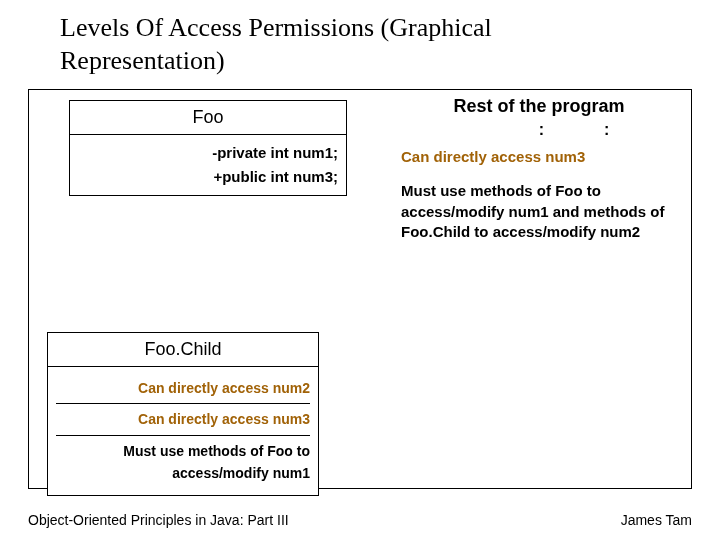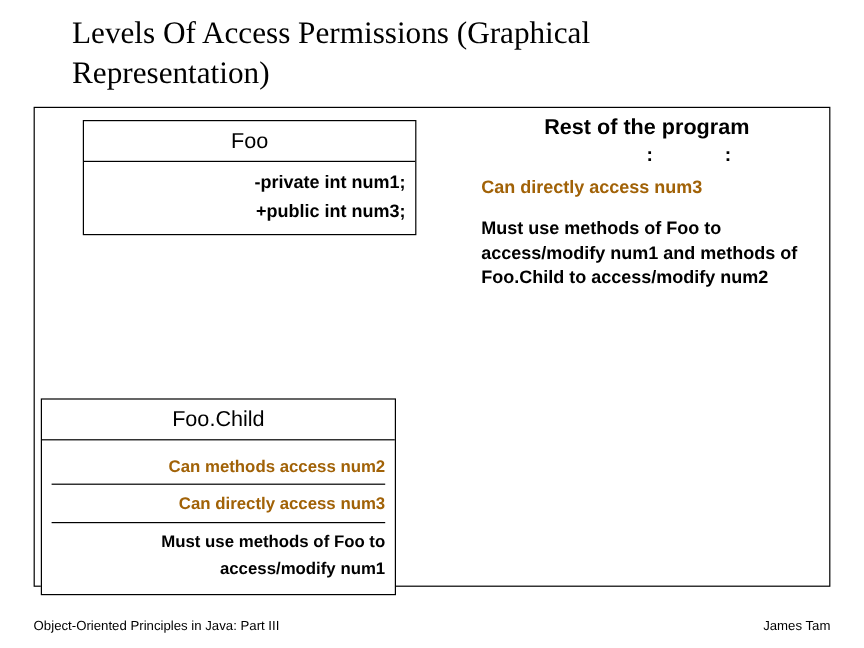--- a/index.html
+++ b/index.html
@@ -41,23 +41,23 @@
     font-weight: bold;
     line-height: 1.6;
     text-align: right;
   }
   .foo-box {
     left: 40px;
     top: 10px;
     width: 278px;
   }
   .child-box {
-    left: 5px;
+    left: 18px;
     top: 242px;
-    width: 296px;
+    width: 272px;
   }
   .child-box .uml-body div {
     border-bottom: 1px solid #000;
     padding: 4px 0;
     font-size: 14px;
   }
   .child-box .uml-body div:last-child {
     border-bottom: none;
   }
   .blue { color: #a16207; }
@@ -85,21 +85,21 @@
     font-size: 15px;
     font-weight: bold;
     margin: 6px 0 14px 2px;
     line-height: 1.35;
   }
   .footer {
     position: absolute;
     bottom: 12px;
     left: 28px;
     right: 28px;
-    font-size: 11px;
+    font-size: 14px;
     display: flex;
     justify-content: space-between;
   }
 </style>
 </head>
 <body>
 
 <div class="title">Levels Of Access Permissions (Graphical Representation)</div>
 
 <div class="canvas">
@@ -108,21 +108,21 @@
     <div class="uml-title">Foo</div>
     <div class="uml-body">
       <div>-private int num1;</div>
       <div>+public int num3;</div>
     </div>
   </div>
 
   <div class="uml-box child-box">
     <div class="uml-title">Foo.Child</div>
     <div class="uml-body">
-      <div class="blue">Can methods access num2</div>
+      <div class="blue">Can directly access num2</div>
       <div class="blue">Can directly access num3</div>
       <div>Must use methods of Foo to access/modify num1</div>
     </div>
   </div>
 
   <div class="right-col">
     <div class="rest-title">Rest of the program</div>
     <div class="dots" style="letter-spacing: 0px; padding-left: 70px;"><span>:</span><span style="margin-left:60px">:</span></div>
     <div class="rest-line blue">Can directly access num3</div>
     <div class="rest-line">Must use methods of Foo to access/modify num1 and methods of Foo.Child to access/modify num2</div>

